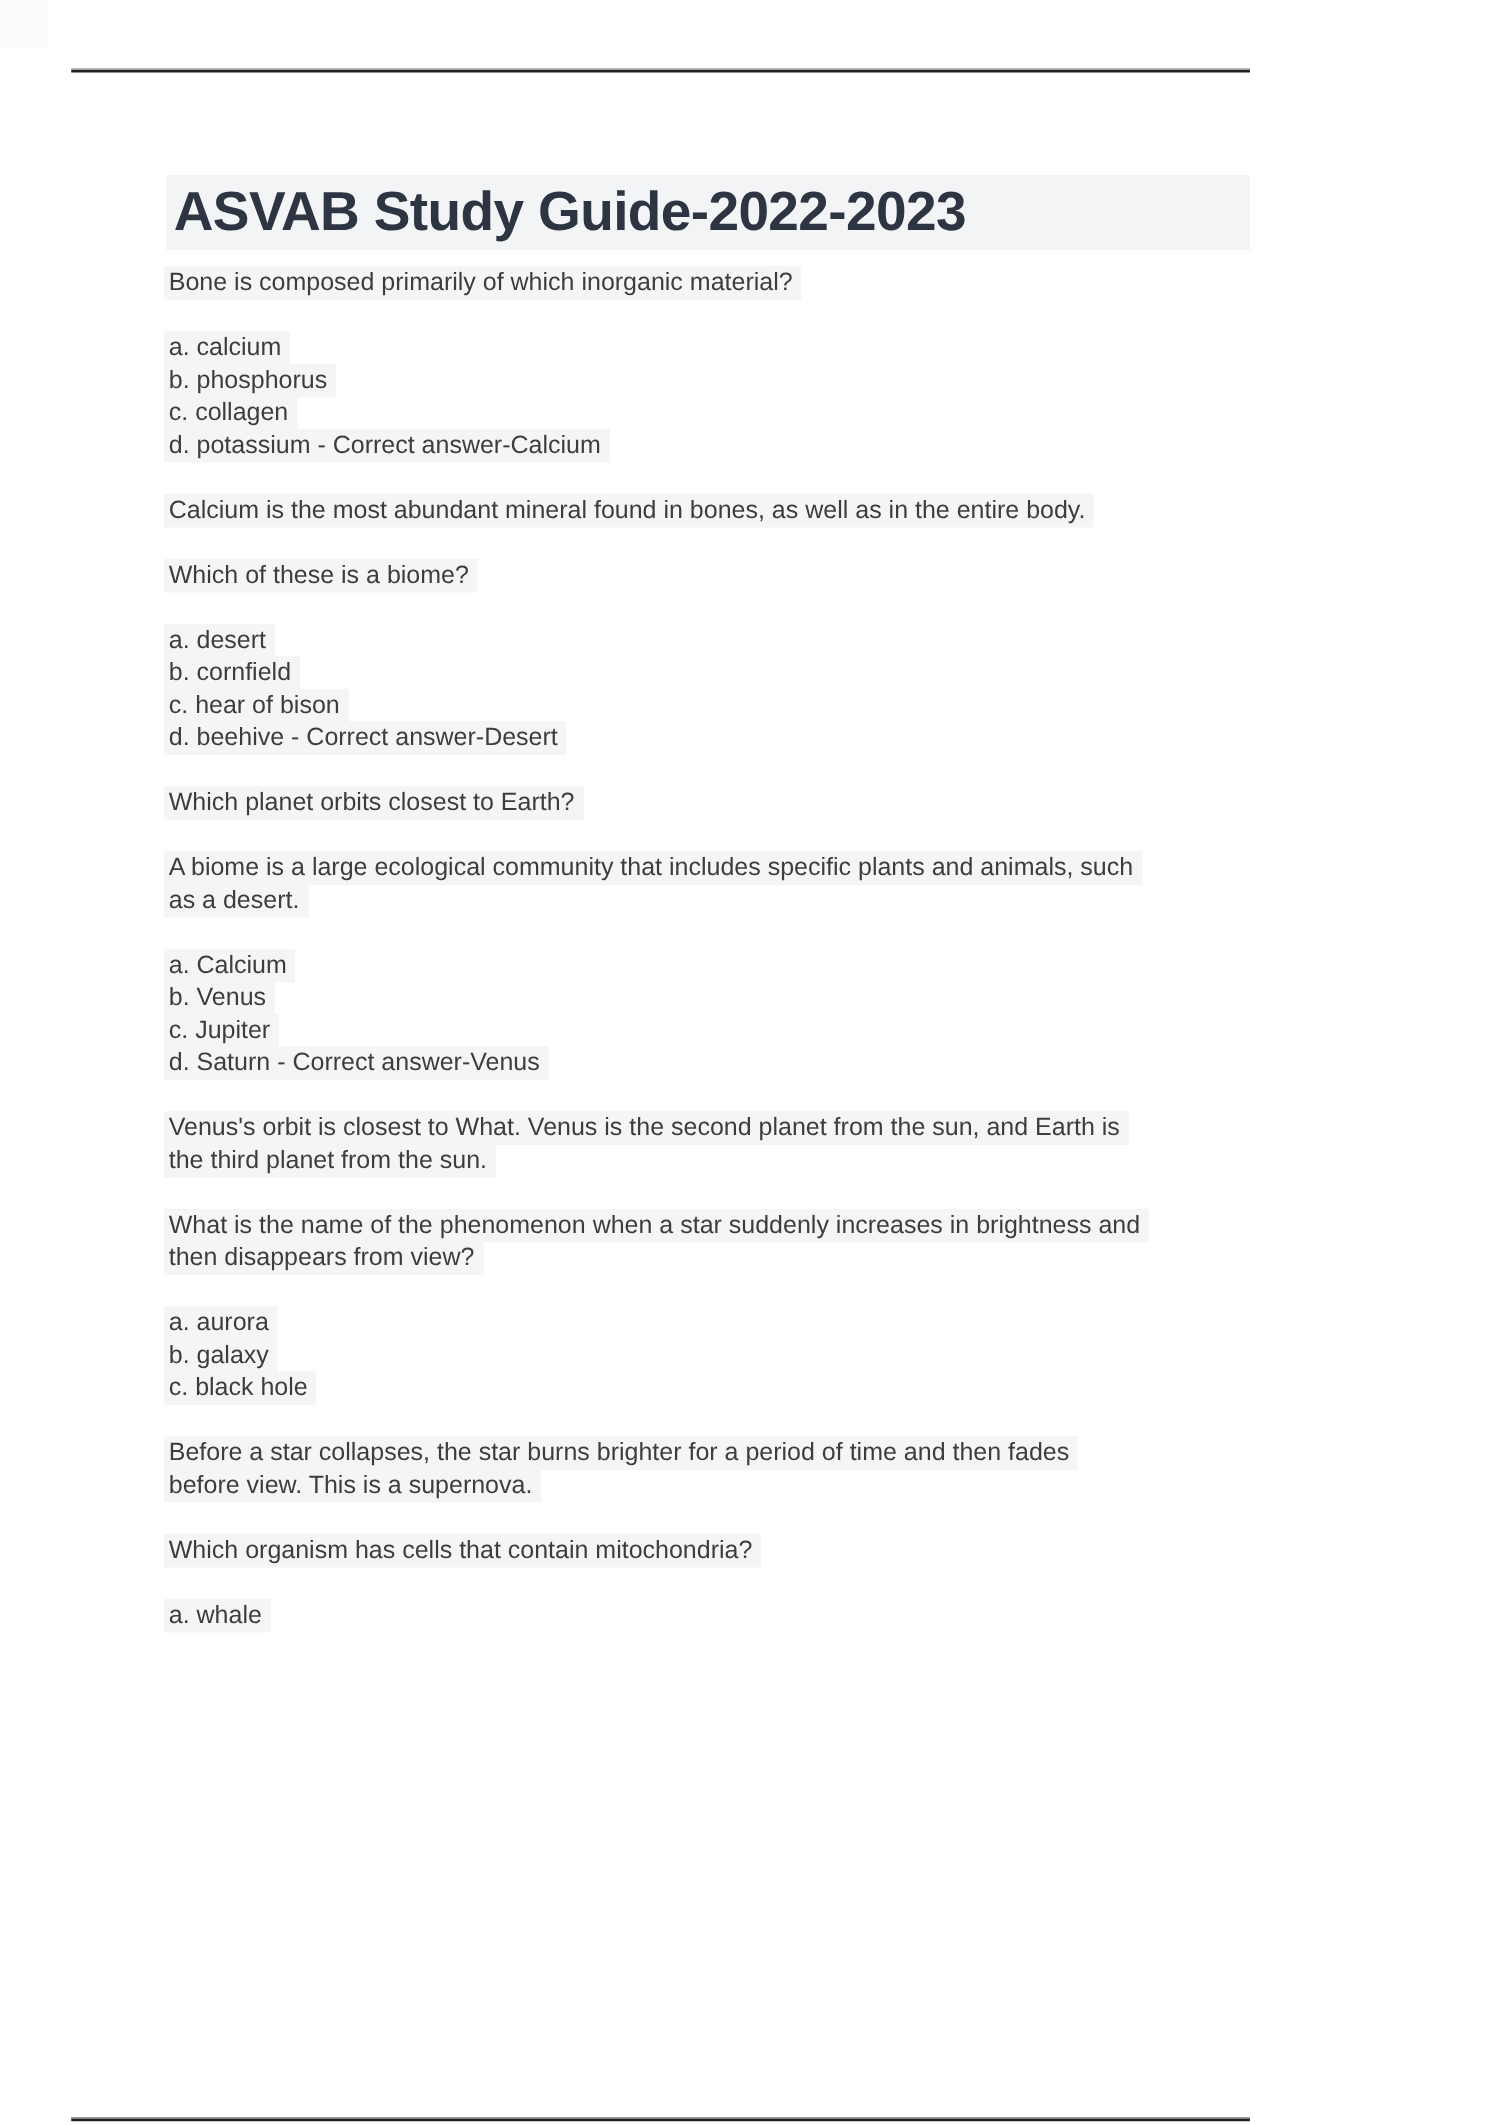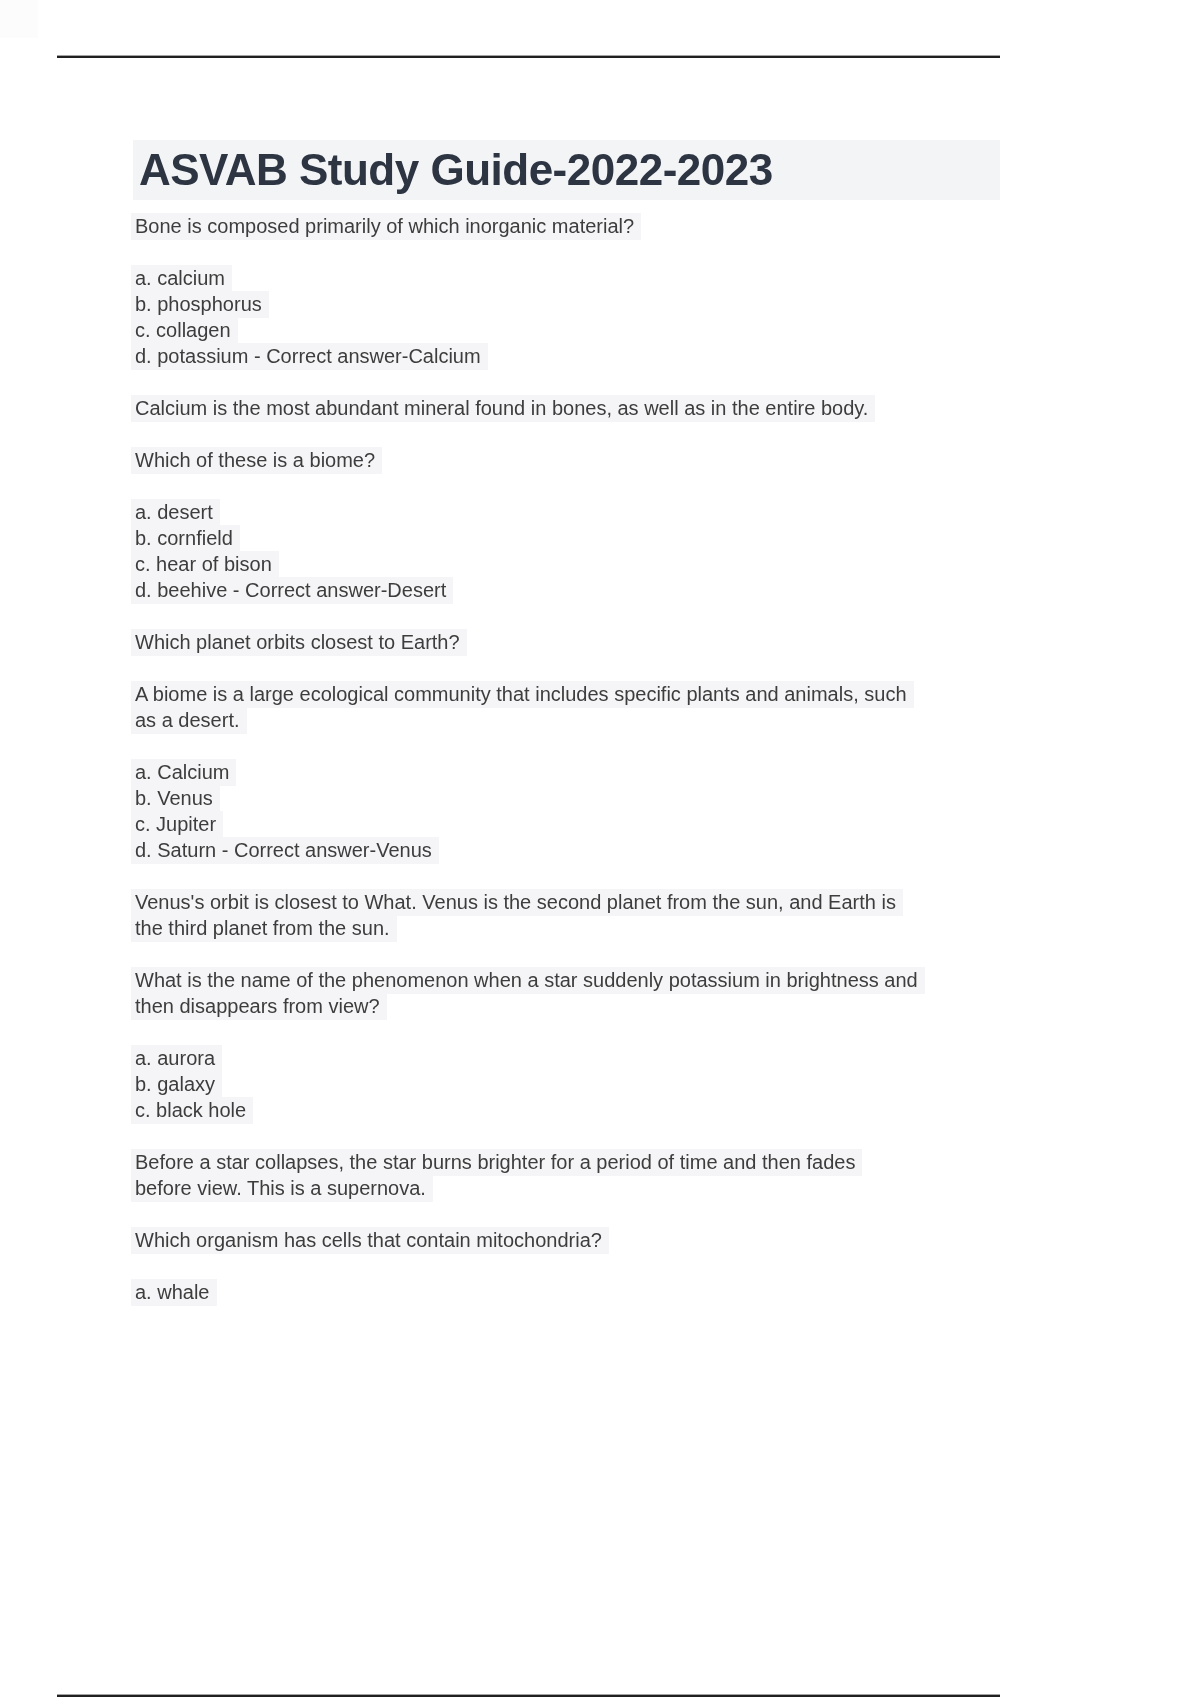--- a/index.html
+++ b/index.html
@@ -77,21 +77,21 @@
     <div id="blocks">
         <p class="block question"><span class="hl">Bone is composed primarily of which inorganic material?</span></p>
         <p class="block options"><span class="hl">a. calcium</span><br><span class="hl">b. phosphorus</span><br><span class="hl">c. collagen</span><br><span class="hl">d. potassium - Correct answer-Calcium</span></p>
         <p class="block explanation"><span class="hl">Calcium is the most abundant mineral found in bones, as well as in the entire body.</span></p>
         <p class="block question"><span class="hl">Which of these is a biome?</span></p>
         <p class="block options"><span class="hl">a. desert</span><br><span class="hl">b. cornfield</span><br><span class="hl">c. hear of bison</span><br><span class="hl">d. beehive - Correct answer-Desert</span></p>
         <p class="block question"><span class="hl">Which planet orbits closest to Earth?</span></p>
         <p class="block explanation"><span class="hl">A biome is a large ecological community that includes specific plants and animals, such</span><br><span class="hl">as a desert.</span></p>
         <p class="block options"><span class="hl">a. Calcium</span><br><span class="hl">b. Venus</span><br><span class="hl">c. Jupiter</span><br><span class="hl">d. Saturn - Correct answer-Venus</span></p>
         <p class="block explanation"><span class="hl">Venus's orbit is closest to What. Venus is the second planet from the sun, and Earth is</span><br><span class="hl">the third planet from the sun.</span></p>
-        <p class="block question"><span class="hl">What is the name of the phenomenon when a star suddenly potassium in brightness and</span><br><span class="hl">then disappears from view?</span></p>
+        <p class="block question"><span class="hl">What is the name of the phenomenon when a star suddenly increases in brightness and</span><br><span class="hl">then disappears from view?</span></p>
         <p class="block options"><span class="hl">a. aurora</span><br><span class="hl">b. galaxy</span><br><span class="hl">c. black hole</span><br></p>
         <p class="block explanation"><span class="hl">Before a star collapses, the star burns brighter for a period of time and then fades</span><br><span class="hl">before view. This is a supernova.</span></p>
         <p class="block question"><span class="hl">Which organism has cells that contain mitochondria?</span></p>
         <p class="block options"><span class="hl">a. whale</span></p>
       </div>
   </div>
 
   <div class="rule rule-bottom"></div>
 </div>
 

